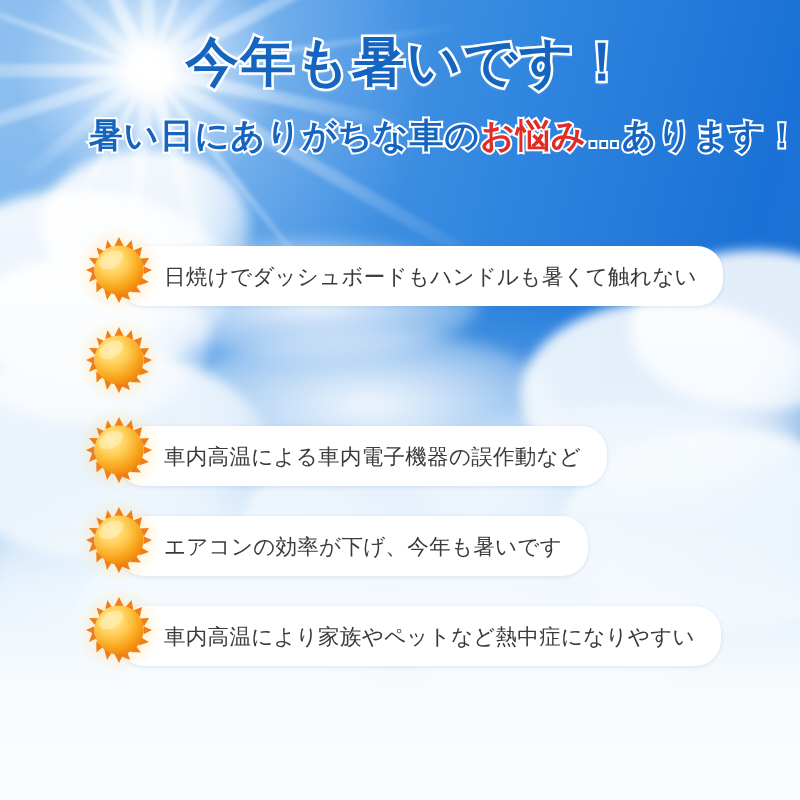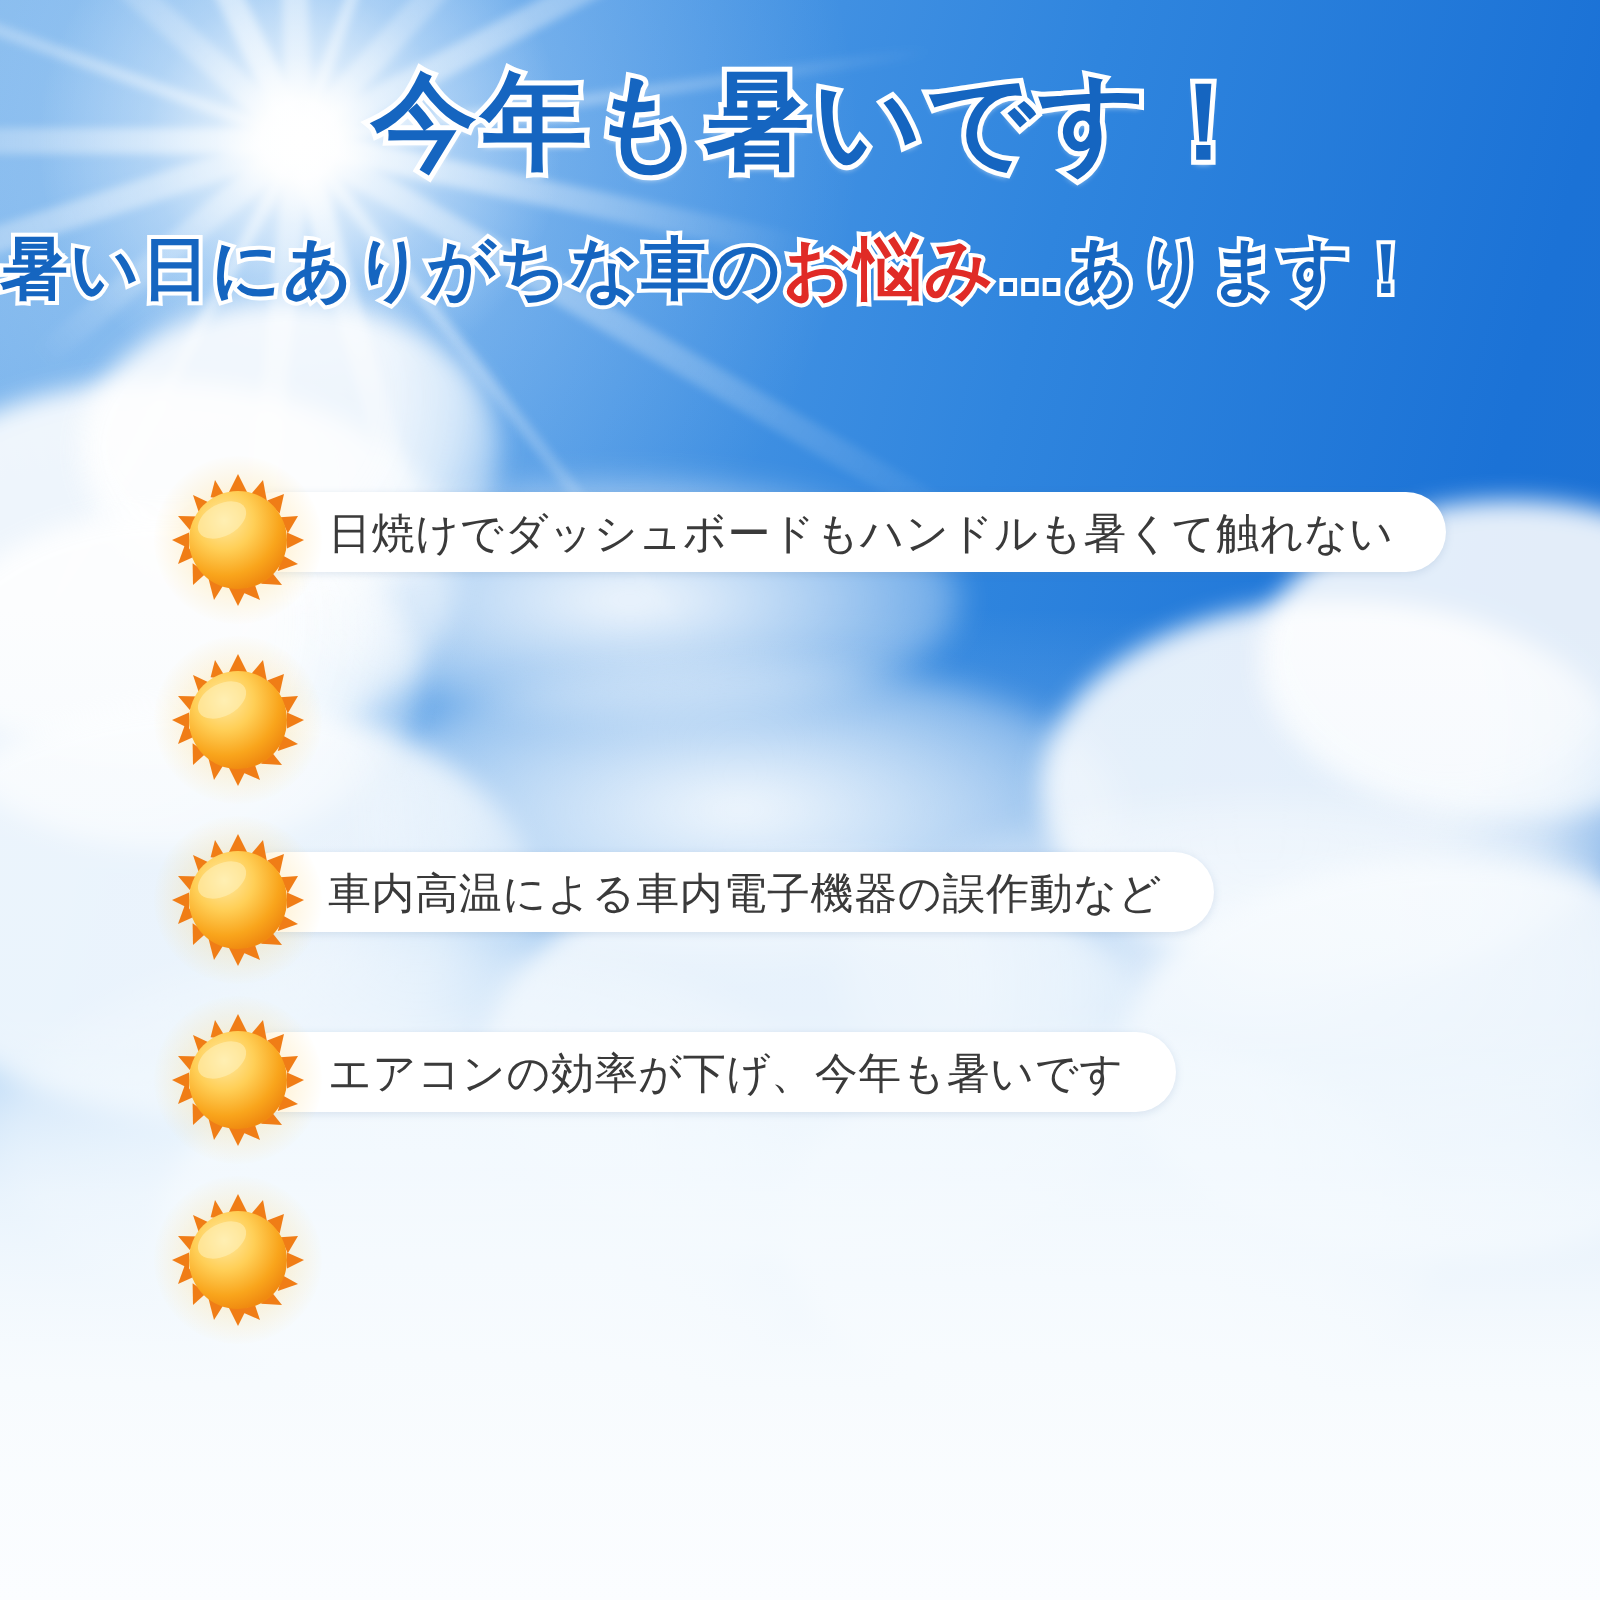--- a/index.html
+++ b/index.html
@@ -63,36 +63,36 @@
   
   .headline-wrap{position:absolute;left:16px;right:0;top:34px;text-align:center;}
   .headline{
     display:inline-block;
     font-size:53px;line-height:1.05;font-weight:700;letter-spacing:2px;
     color:#1565c0;
     -webkit-text-stroke:5px #ffffff;
     paint-order:stroke fill;
     text-shadow:0 2px 3px rgba(255,255,255,.85);
   }
-  .subline-wrap{position:absolute;left:0;right:16px;top:117px;text-align:left;}
+  .subline-wrap{position:absolute;left:0;right:0;top:117px;text-align:right;}
   .subline{
     display:inline-block;
     font-size:34px;line-height:1.1;font-weight:700;letter-spacing:1px;
     color:#1565c0;
     -webkit-text-stroke:4px #ffffff;
     paint-order:stroke fill;
   }
   .subline .hot{color:#e02b26;}
   .subline .dots{color:#1565c0;}
 
   
   .pill-list{position:absolute;left:0;top:232px;width:800px;}
   .pill-row{position:relative;height:90px;}
   .pill{
-    position:absolute;left:118px;top:14px;height:40px;
+    position:absolute;left:118px;top:14px;height:60px;
     background:#ffffff;border-radius:26px;
     display:flex;align-items:center;
     padding:0 26px 0 46px;
     box-shadow:0 1px 4px rgba(90,130,170,.18);
   }
   .pill-text{
     font-size:21.5px;color:#3a3a3a;white-space:nowrap;letter-spacing:.3px;
     font-family:"Liberation Sans","DejaVu Sans",sans-serif;
   }
   
@@ -286,20 +286,23 @@
             <polygon points="10.5,10.5 13.3,18.9 20.6,15.2"></polygon>
               <polygon points="21.5,3 19.3,11.6 27.4,12.7"></polygon>
           </g>
           <circle cx="33" cy="33" r="24.5" fill="url(#sg1)"></circle>
           <ellipse cx="25" cy="23" rx="13" ry="8" fill="#fff3bd" opacity=".55" transform="rotate(-28 25 23)"></ellipse>
         </svg>
       </div>
     </div>
 
     <div class="pill-row">
+      <div class="pill">
+        <span class="pill-text">車内高温により家族やペットなど熱中症になりやすい</span>
+      </div>
       <div class="sun">
         <div class="glow"></div>
         <svg viewBox="0 0 66 66" xmlns="http://www.w3.org/2000/svg">
           <g fill="#f07d16">
             <polygon points="33,0 28.5,9 37.5,9"></polygon>
               <polygon points="45.5,3 39.2,10.5 47.5,13.9"></polygon>
             <polygon points="56,10 47.6,13.2 53.8,19.9"></polygon>
               <polygon points="63,21 54.2,21.6 57.9,29.6"></polygon>
             <polygon points="66,33 57.5,29.2 57.5,37.3"></polygon>
               <polygon points="63,45 55.2,40.6 52.9,48.5"></polygon>

